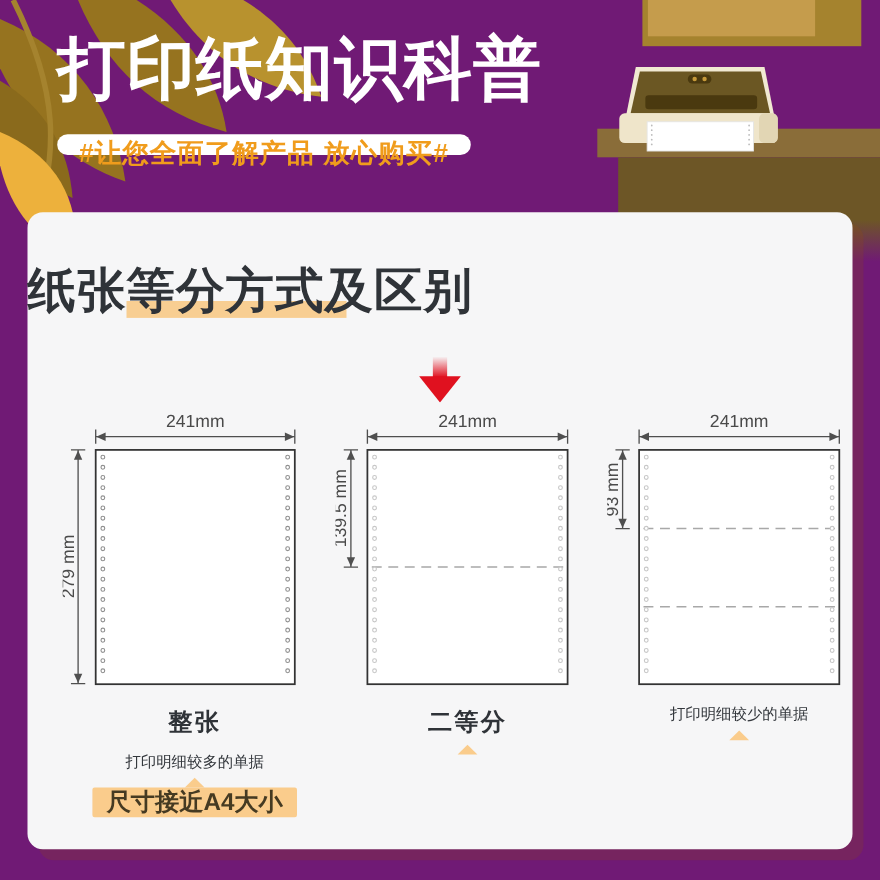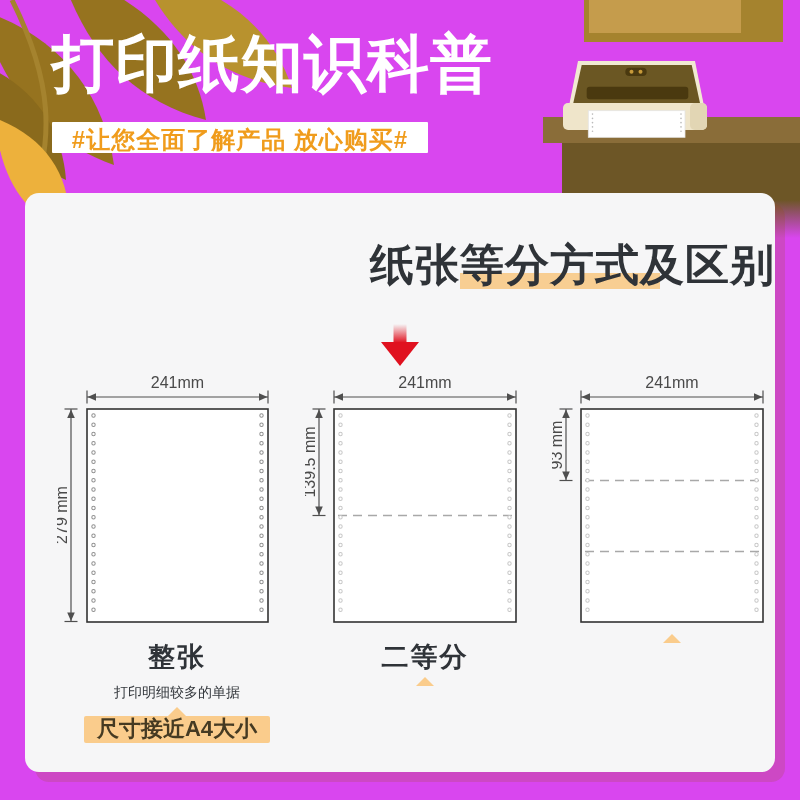--- a/index.html
+++ b/index.html
@@ -1,67 +1,67 @@
 <!DOCTYPE html>
 <html><head>
 <meta charset="utf-8">
 <style>
   html,body{margin:0;padding:0;}
   .stage{
     position:relative; width:800px; height:800px; overflow:hidden;
-    background:#d946ef;
+    background:#701a75;
     font-family:"Liberation Sans","DejaVu Sans",sans-serif;
   }
   
   .leaves{position:absolute; left:0; top:0; pointer-events:none;}
   .frame{position:absolute; left:584px; top:0; width:199px; height:42px; background:#a5832e;}
   .frame-inner{position:absolute; left:5px; top:0; bottom:9px; width:152px; background:#c59c4c;}
   .desk-surface{position:absolute; left:543px; top:117px; width:257px; height:26px; background:#8a6d39;}
   .desk-front{position:absolute; left:562px; top:143px; width:238px; height:95px;
     background:linear-gradient(180deg,#6d5626 0%,#6d5626 60%,rgba(109,86,38,0) 100%);}
   .printer{position:absolute; left:540px; top:55px;}
   .page-title{
     position:absolute; left:52px; top:28px; margin:0;
     font-size:62px; font-weight:900; color:#ffffff; letter-spacing:1px; line-height:1.15;
   }
   .subtitle-pill{
-    position:absolute; left:52px; top:122px; width:376px; height:31px;
-    background:#ffffff; border-radius:1px; text-align:center;
+    position:absolute; left:52px; top:122px; width:376px; height:19px;
+    background:#ffffff; border-radius:16px; text-align:center;
   }
   .subtitle-pill span{
     font-size:24px; font-weight:bold; color:#F09C1C; line-height:35px; letter-spacing:1px;
   }
   
   .card{
     position:absolute; left:25px; top:193px; width:750px; height:579px;
     background:#F6F6F7; border-radius:14px; z-index:5;
     box-shadow:10px 10px 0 rgba(150,85,0,0.18);
   }
   .card-title{
-    margin:47px 0 0; text-align:right;
+    margin:47px 0 0; text-align:left;
     font-size:44px; font-weight:800; color:#2f3338; letter-spacing:1px; line-height:1.15;
   }
   .card-title .hl{
     background:linear-gradient(transparent 68%, #F8CE92 68%);
     padding-right:20px; margin-right:-20px;
   }
   .down-arrow{display:block; margin:33px auto 0;}
   .columns{position:absolute; left:0; top:180px; width:750px; height:399px;margin-left:16px;}
   .column{position:absolute; top:0; width:240px; text-align:center;}
   .column.c1{left:16px;} .column.c2{left:264px;} .column.c3{left:511px;}
   .diagram{display:block;}
   .dim-text{font-size:16px; fill:#4a4a4a; font-family:"Liberation Sans","DejaVu Sans",sans-serif;}
   .dim-line{stroke:#4f4f4f; stroke-width:1.2;}
   .dim-head{fill:#4f4f4f;}
   .paper-rect{fill:#ffffff; stroke:#333333; stroke-width:1.6;}
   .holes-dark{stroke:#8f8f8f; stroke-width:4.4; stroke-dasharray:0.1 9.15; stroke-linecap:round; fill:none;}
   .holes-light{stroke:#c7c7c7; stroke-width:4.4; stroke-dasharray:0.1 9.15; stroke-linecap:round; fill:none;}
   .holes-core{stroke:#ffffff; stroke-width:2.4; stroke-dasharray:0.1 9.15; stroke-linecap:round; fill:none;}
   .fold{stroke:#a8a8a8; stroke-width:1.4; stroke-dasharray:9 6;}
-  .col-name{margin-top:13px; font-size:27px; font-weight:800; color:#2f3338; line-height:30px; letter-spacing:2px;}
+  .col-name{margin-top:13px; font-size:22px; font-weight:800; color:#2f3338; line-height:30px; letter-spacing:2px;}
   .col-desc{margin-top:10px; font-size:14px; color:#33373c; line-height:20px;}
   .tag-wrap{margin-top:5px;}
   .tri{width:0; height:0; margin:0 auto; border-left:9px solid transparent; border-right:9px solid transparent; border-bottom:9px solid #FACC8C;}
   .tag{
     display:inline-block; background:#FACC8C; color:#453a22;
     font-size:22px; font-weight:bold; line-height:20px; padding:3px 13px 4px; border-radius:2px;
   }
 </style>
 </head>
 <body>
@@ -208,20 +208,21 @@
           <rect class="paper-rect" x="29" y="36" width="182" height="213"></rect>
           <line class="fold" x1="33" y1="107.5" x2="207" y2="107.5"></line>
           <line class="fold" x1="33" y1="178.5" x2="207" y2="178.5"></line>
           <g>
             <line class="holes-light" x1="35.5" y1="42.5" x2="35.5" y2="243.5"></line>
             <line class="holes-core" x1="35.5" y1="42.5" x2="35.5" y2="243.5"></line>
             <line class="holes-light" x1="204.5" y1="42.5" x2="204.5" y2="243.5"></line>
             <line class="holes-core" x1="204.5" y1="42.5" x2="204.5" y2="243.5"></line>
           </g>
         </svg>
+        <div class="col-desc">打印明细较少的单据</div>
         <div class="tag-wrap">
           <div class="tri"></div>
         </div>
       </div>
 
     </div>
   </div>
 
 </div>
 

